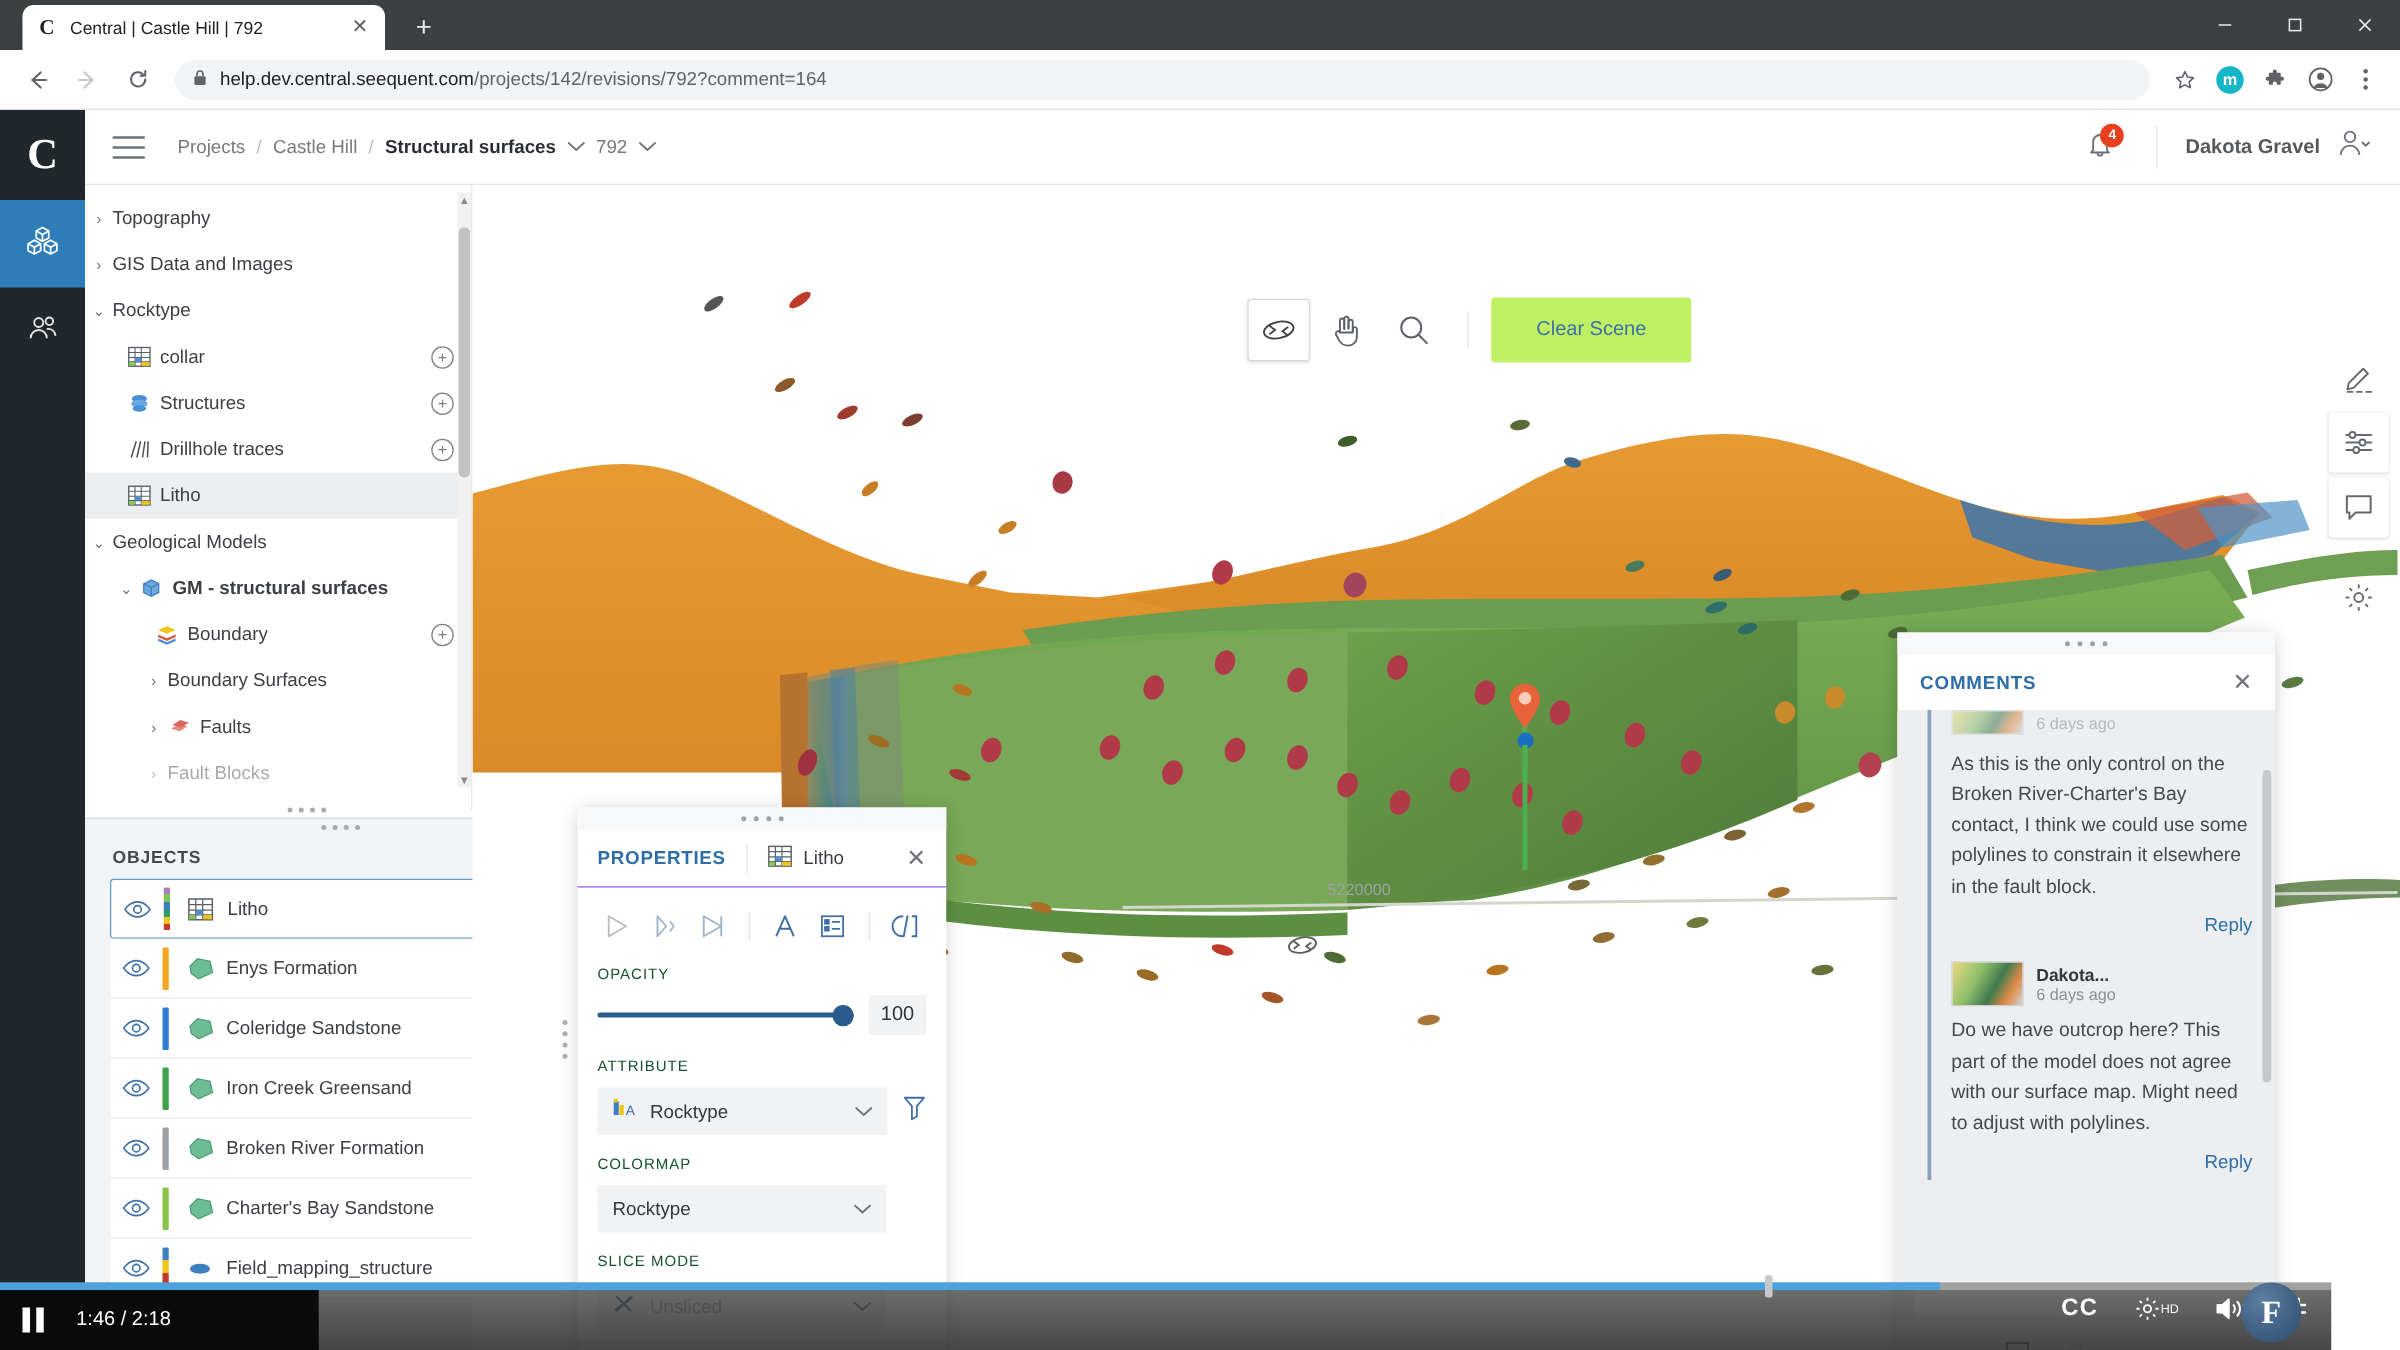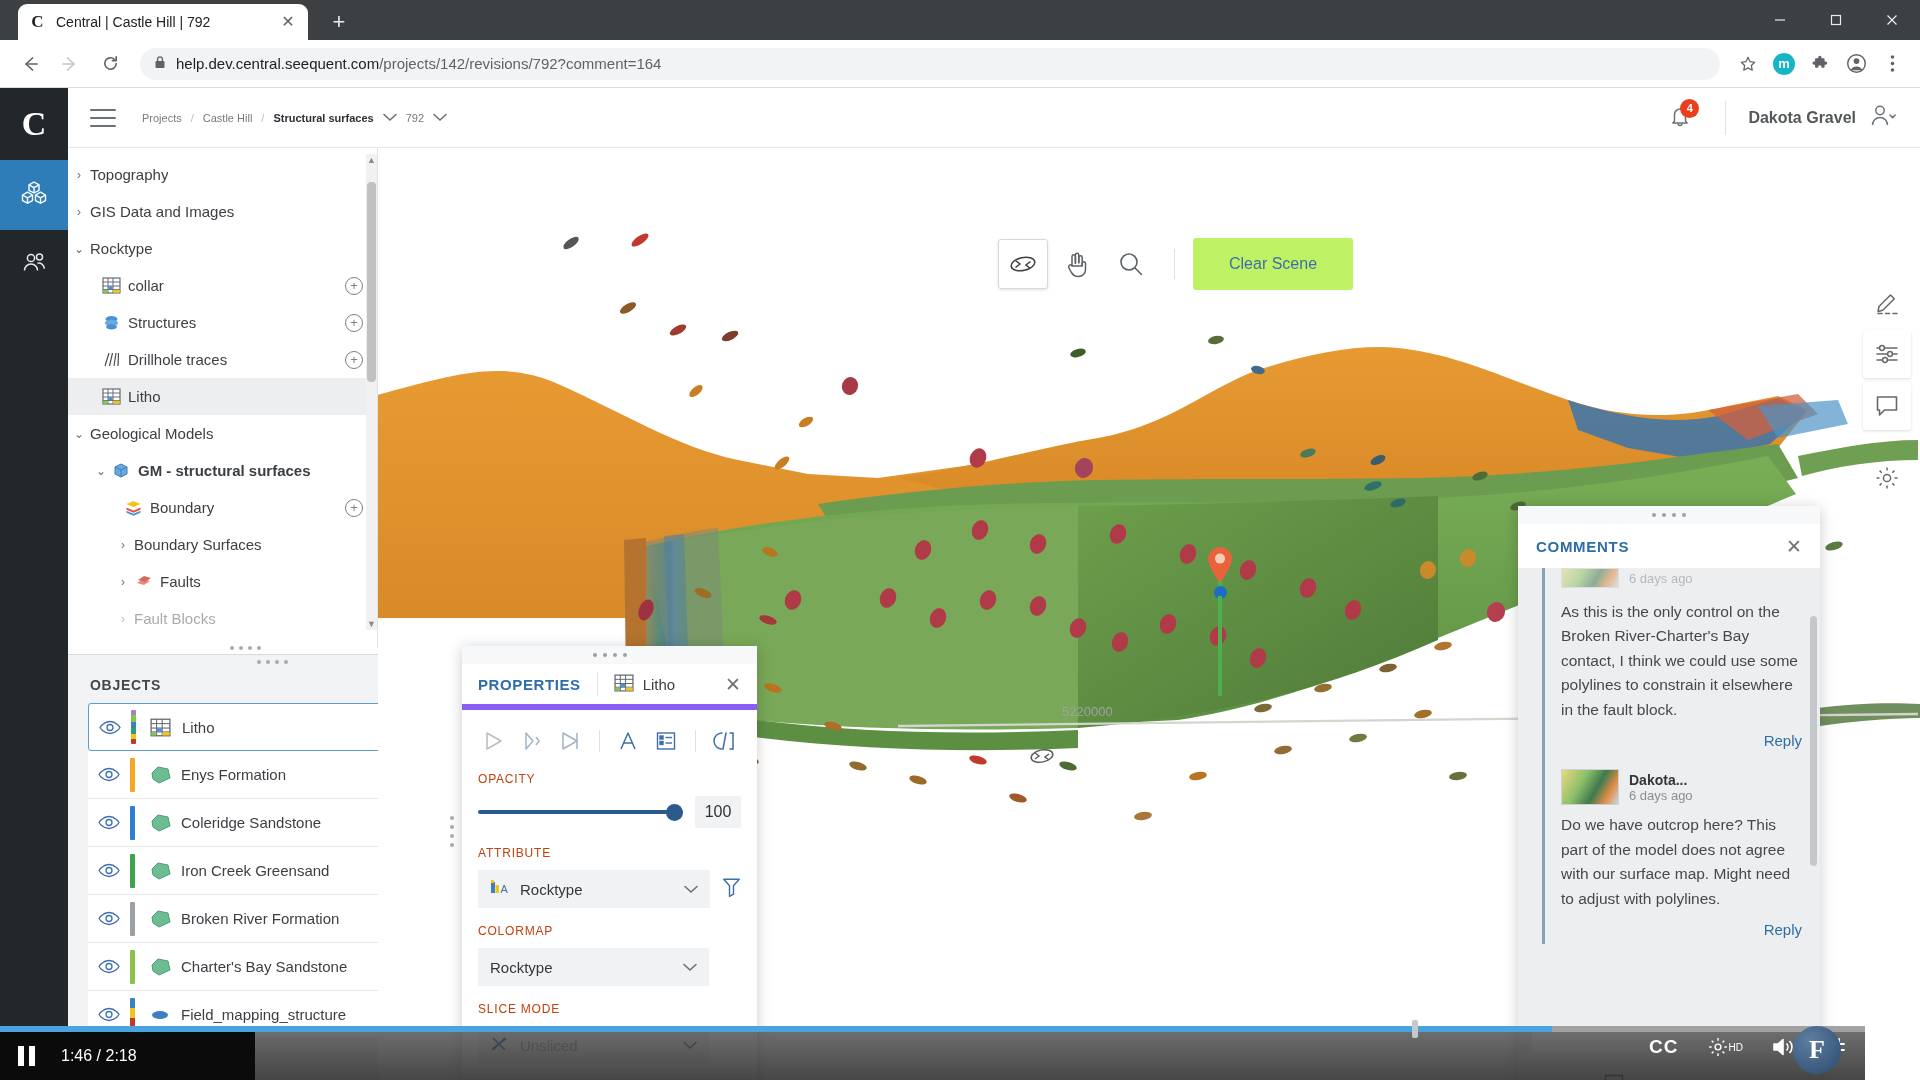--- a/index.html
+++ b/index.html
@@ -98,21 +98,21 @@
 
   .app-header {
     position: absolute; left: 68px; top: 0; width: 1852px; height: 60px;
     background: #fff; border-bottom: 1px solid #e3e6e8;
     display: flex; align-items: center; padding: 0 22px;
   }
   .hamburger { width: 26px; height: 18px; cursor: pointer; display: flex;
     flex-direction: column; justify-content: space-between; flex: 0 0 26px; }
   .hamburger i { display: block; height: 2px; background: #6b7176; border-radius: 1px; }
   .breadcrumb { display: flex; align-items: center; gap: 9px; margin-left: 26px;
-    font-size: 11px; color: #78797c; }
+    font-size: 15px; color: #78797c; }
   .bc-link { cursor: pointer; }
   .bc-sep { color: #b9bcbe; }
   .bc-cur { color: #2b2f33; font-weight: bold; cursor: pointer; }
   .caret { font-size: 12px; color: #6b7176; cursor: pointer; }
   .hdr-right { margin-left: auto; display: flex; align-items: center; gap: 0; }
   .bell-wrap { position: relative; width: 46px; height: 46px; display: flex;
     align-items: center; justify-content: center; cursor: pointer; }
   .bell-badge {
     position: absolute; top: 4px; right: 4px; min-width: 19px; height: 19px;
     background: #e8401f; border-radius: 10px; color: #fff; font-size: 11px;
@@ -237,33 +237,33 @@
   
   .properties {
     position: absolute; left: 462px; top: 558px; width: 295px; height: 480px;
     background: #fff; box-shadow: 0 2px 14px rgba(0,0,0,.20);
   }
   .pp-grip { height: 18px; background: #f7f8f9; display: flex; align-items: center;
     justify-content: center; gap: 6px; cursor: move; }
   .pp-grip i { width: 4px; height: 4px; border-radius: 50%; background: #9da1a5; }
   .pp-head {
     height: 46px; display: flex; align-items: center; padding: 0 16px;
-    border-bottom: 6px solid #8b5cf6;
+    border-bottom: 1px solid #8b5cf6;
     text-align: right;
   }
   .pp-title { font-size: 15px; font-weight: bold; letter-spacing: .6px; color: #2e6da8; }
   .pp-vdiv { width: 1px; height: 24px; background: #dfe2e4; margin: 0 16px; }
   .pp-obj { display: flex; align-items: center; gap: 9px; font-size: 15px; color: #3b3f43; }
   .pp-close { margin-left: auto; cursor: pointer; color: #70747a; font-size: 19px; }
   .pp-tools { display: flex; align-items: center; padding: 14px 16px 6px; gap: 6px; }
   .pp-tool { width: 34px; height: 34px; display: flex; align-items: center;
     justify-content: center; cursor: pointer; }
   .pp-tdiv { width: 1px; height: 22px; background: #dfe2e4; margin: 0 7px; }
   .pp-section { padding: 8px 16px 0; }
-  .pp-label { font-size: 12px; letter-spacing: .8px; color: #c2410c; margin-bottom: 10px; }
+  .pp-label { font-size: 12px; letter-spacing: .8px; color: #14532d; margin-bottom: 10px; }
   .pp-sliderrow { display: flex; align-items: center; gap: 12px; }
   .pp-slider { position: relative; flex: 1; height: 18px; }
   .pp-track { position: absolute; top: 7px; left: 0; right: 0; height: 4px;
     background: #2b5a8c; border-radius: 2px; }
   .pp-knob { position: absolute; top: 1px; right: 0; width: 17px; height: 17px;
     border-radius: 50%; background: #2b5a8c; cursor: pointer; }
   .pp-value { width: 46px; height: 32px; background: #f1f2f4; display: flex;
     align-items: center; justify-content: center; font-size: 16px; color: #2f3337; }
   .pp-selectrow { display: flex; align-items: center; gap: 12px; }
   .pp-select {

